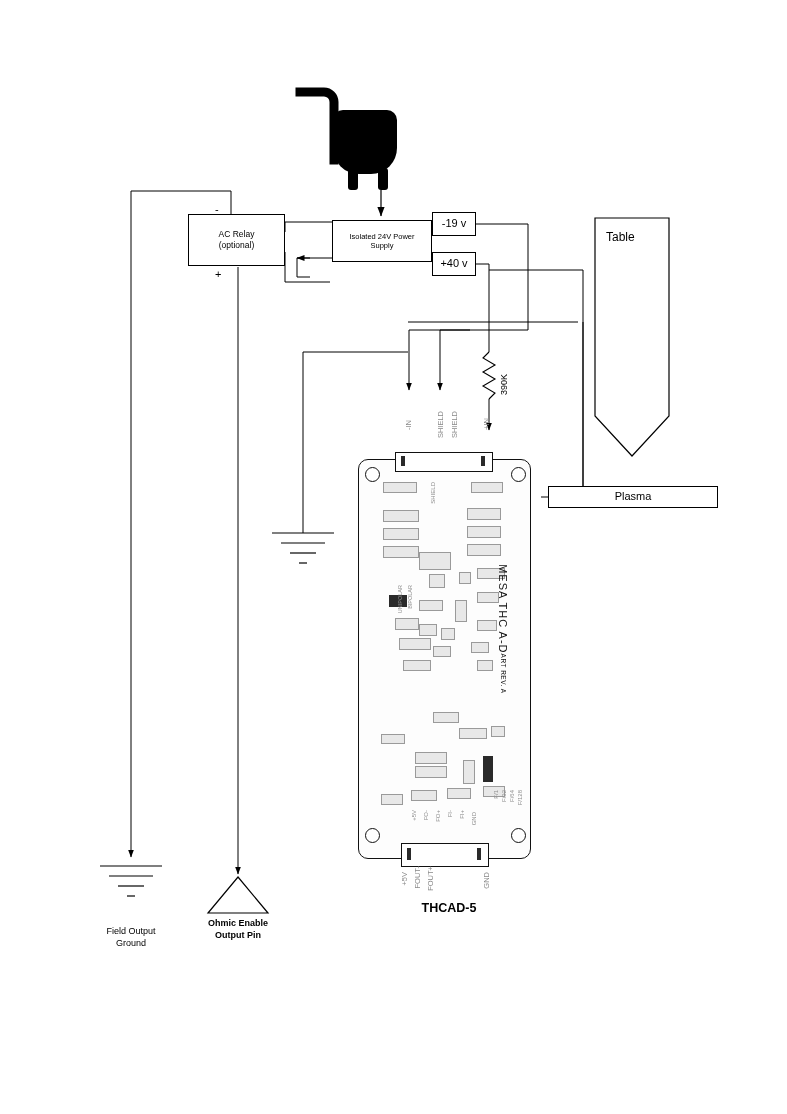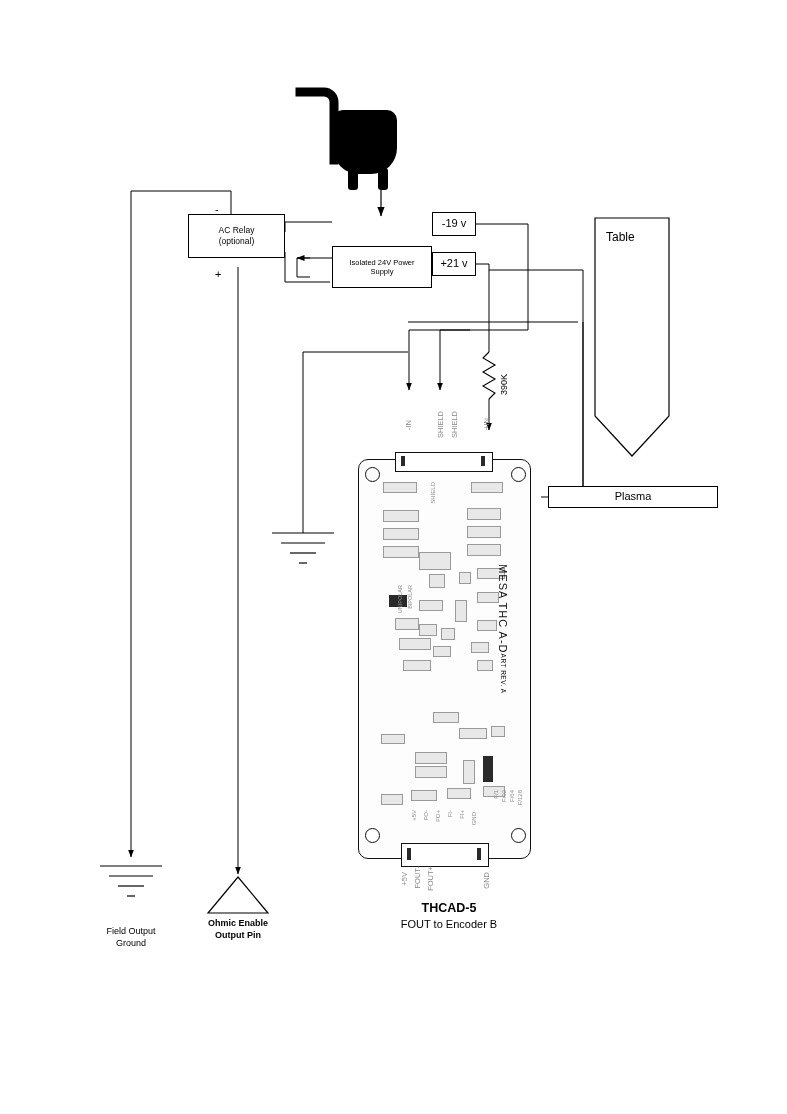--- a/index.html
+++ b/index.html
@@ -175,37 +175,37 @@
 
   <g>
     <polygon points="238,877 268,913 208,913" fill="none" stroke="#000" stroke-width="1.2"></polygon>
   </g>
 
   <g fill="#fff" stroke="#000" stroke-width="1.2">
     <path d="M595,218 h74 v198 l-37,40 l-37,-40 z"></path>
   </g>
 </svg>
 
-<div class="box" style="left:188px; top:214px; width:97px; height:44px;">
+<div class="box" style="left:188px; top:214px; width:97px; height:52px;">
   <span style="white-space:pre-line;">AC Relay
 (optional)</span>
 </div>
 <div class="lbl" style="left:215px; top:203px; font-size:11px;">-</div>
 <div class="lbl" style="left:215px; top:268px; font-size:11px;">+</div>
 
-<div class="box" style="left:332px; top:220px; width:100px; height:42px; font-size:7.5px;margin-top:26px;">
+<div class="box" style="left:332px; top:220px; width:100px; height:42px; font-size:7.5px;">
   <span style="white-space:pre-line;">Isolated 24V Power
 Supply</span>
 </div>
 
 <div class="box" style="left:432px; top:212px; width:44px; height:24px; font-size:11px;">
   <span>-19 v</span>
 </div>
 <div class="box" style="left:432px; top:252px; width:44px; height:24px; font-size:11px;">
-  <span>+21 v</span>
+  <span>+40 v</span>
 </div>
 
 <div class="lbl" style="left:606px; top:230px; font-size:12px;">Table</div>
 
 <div class="box" style="left:548px; top:486px; width:170px; height:22px; font-size:11px;">
   <span>Plasma</span>
 </div>
 
 <div class="lbl vert" style="left:499px; top:374px; font-size:9px;">390K</div>
 
@@ -289,20 +289,19 @@
   <span>MESA THC A-D</span><span class="rev">ART REV. A</span>
 </div>
 
 <div class="lbl vert gray" style="left:400px; top:872px; font-size:7.5px;">+5V</div>
 <div class="lbl vert gray" style="left:413px; top:866px; font-size:7.5px;">FOUT-</div>
 <div class="lbl vert gray" style="left:426px; top:866px; font-size:7.5px;">FOUT+</div>
 <div class="lbl vert gray" style="left:482px; top:872px; font-size:7.5px;">GND</div>
 
 <div class="caption" style="left:324px; top:899px; width:250px;">
   <div class="title">THCAD-5</div>
-  <div>FOUT to  Encoder B</div>
 </div>
 
 <div class="smallcap" style="left:76px; top:925px; width:110px; white-space:pre-line;">Field Output
 Ground</div>
 
 <div class="smallcap" style="left:183px; top:917px; width:110px; white-space:pre-line;font-weight:bold;">Ohmic Enable
 Output Pin</div>
 
 </body></html>

